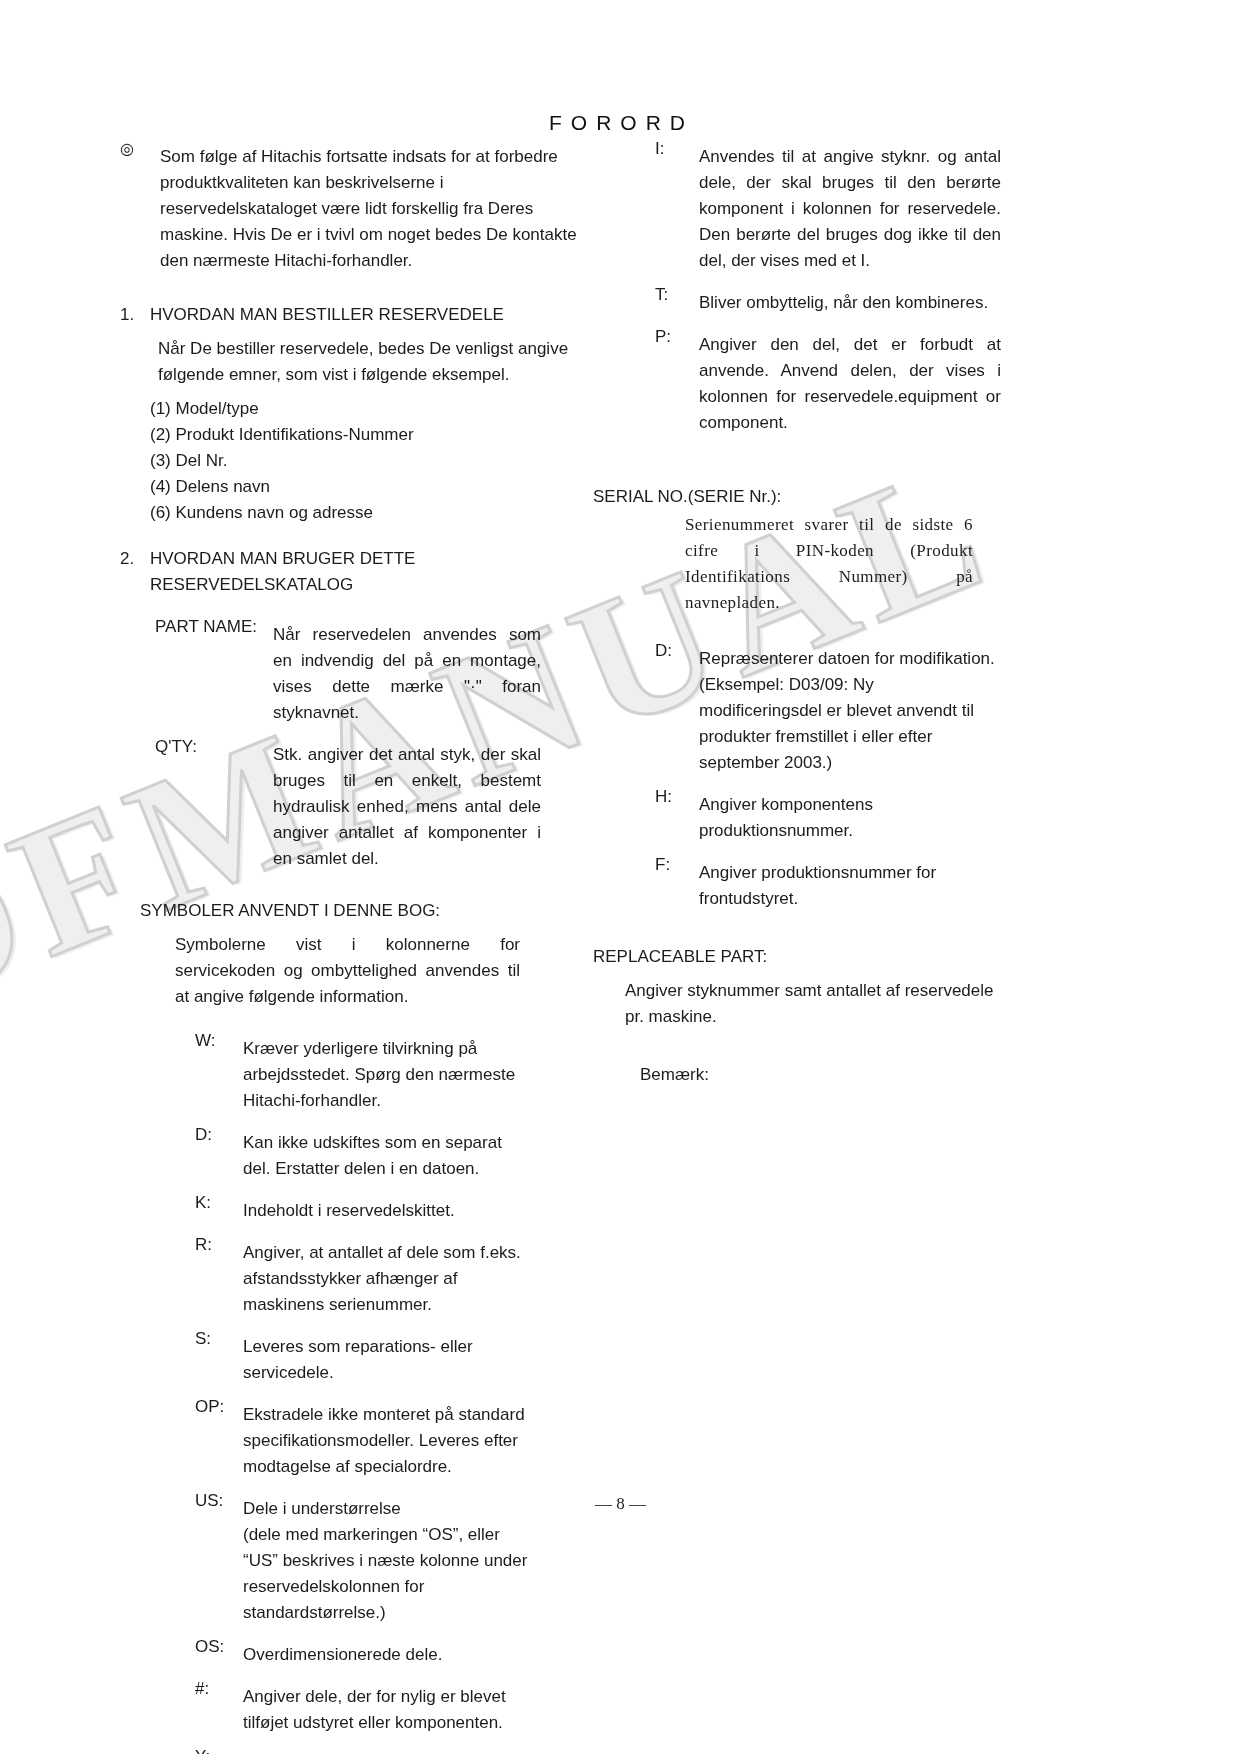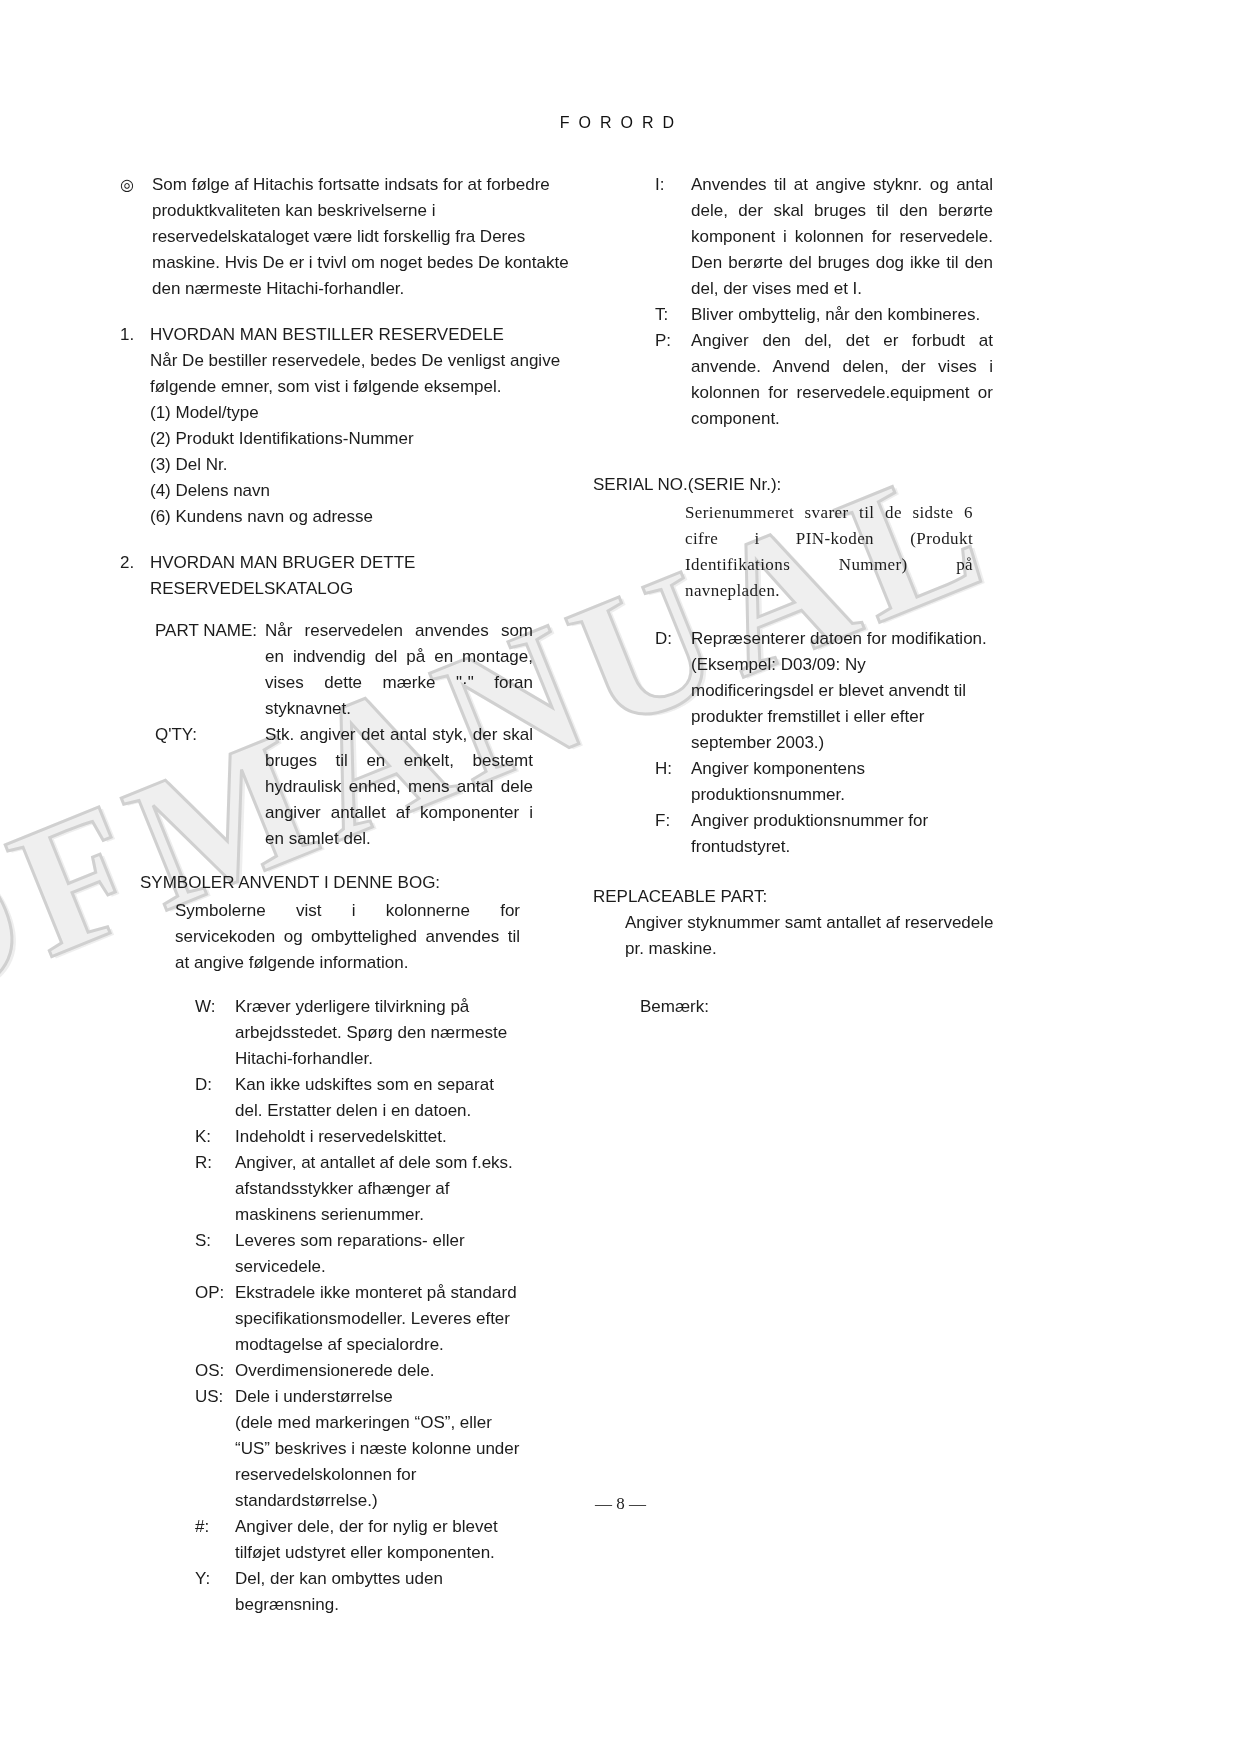--- a/index.html
+++ b/index.html
@@ -32,27 +32,26 @@
     z-index: 0;
     user-select: none;
   }
   .content {
     position: relative;
     z-index: 1;
     padding: 110px 118px 0 120px;
     font-size: 17px;
     line-height: 26px;
   }
-  p { margin: 0; }
+  p { margin: 8px; }
   .title {
     text-align: center;
-    font-size: 16px;
+    font-size: 21px;
     letter-spacing: 9px;
     color: #111;
-    margin-bottom: 36px;
   }
   .columns { display: flex; align-items: flex-start; }
   .col-left  { width: 473px; flex: none; }
   .col-right { width: 530px; flex: none; }
 
   
   .intro-row { display: grid; grid-template-columns: 32px 1fr; margin-bottom: 20px; }
   .bullet { font-size: 16px; }
   .section1 { margin-bottom: 20px; }
   .section2 { margin-bottom: 16px; }
@@ -168,29 +167,29 @@
             </div>
             <div class="sym-row">
               <span class="sym-code">S:</span>
               <p class="sym-text">Leveres som reparations- eller servicedele.</p>
             </div>
             <div class="sym-row">
               <span class="sym-code">OP:</span>
               <p class="sym-text">Ekstradele ikke monteret på standard specifikationsmodeller. Leveres efter modtagelse af specialordre.</p>
             </div>
             <div class="sym-row">
-              <span class="sym-code">OS:</span>
-              <p class="sym-text">Overdimensionerede dele.</p>
-            </div>
-            <div class="sym-row">
               <span class="sym-code">US:</span>
               <p class="sym-text preline">Dele i understørrelse
 (dele med markeringen “OS”, eller “US” beskrives i næste kolonne under reservedelskolonnen for standardstørrelse.)</p>
             </div>
             <div class="sym-row">
+              <span class="sym-code">OS:</span>
+              <p class="sym-text">Overdimensionerede dele.</p>
+            </div>
+            <div class="sym-row">
               <span class="sym-code">#:</span>
               <p class="sym-text">Angiver dele, der for nylig er blevet tilføjet udstyret eller komponenten.</p>
             </div>
             <div class="sym-row">
               <span class="sym-code">Y:</span>
               <p class="sym-text">Del, der kan ombyttes uden begrænsning.</p>
             </div>
           </div>
         </div>
 

